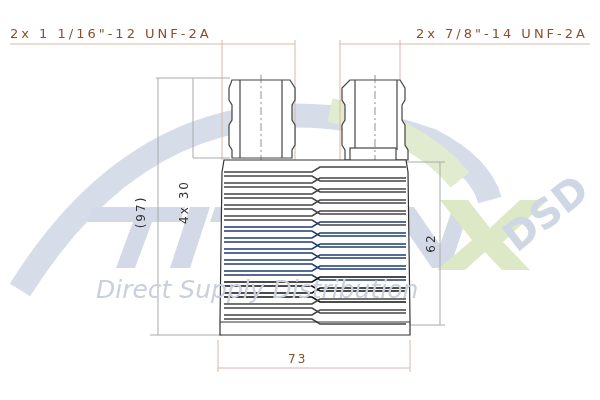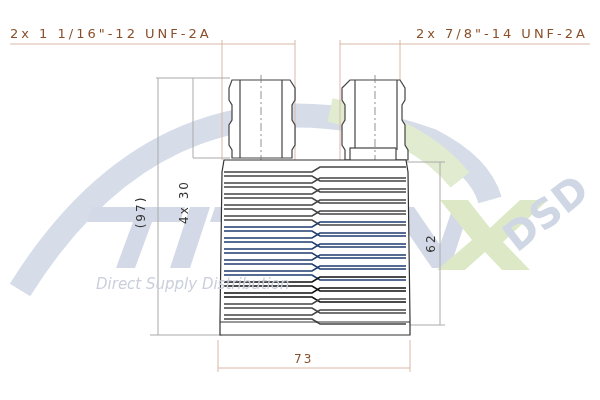--- a/index.html
+++ b/index.html
@@ -1,21 +1,21 @@
 <!DOCTYPE html>
 <html><head>
 <meta charset="utf-8">
 <style>
   html, body { margin:0; padding:0; background:#ffffff; }
   body { width:600px; height:400px; position:relative; overflow:hidden; font-family:"DejaVu Sans", sans-serif; }
   .lbl { position:absolute; color:#8a4f2a; font-size:13px; letter-spacing:3px; white-space:nowrap; }
   .dim { position:absolute; color:#333; font-size:12px; letter-spacing:2px; white-space:nowrap; }
   .rot { transform-origin:center; transform:rotate(-90deg); }
   svg { position:absolute; left:0; top:0; }
-  .wm-sub { position:absolute; font-style:italic; font-size:15px; color:#c9cfdc; white-space:nowrap; font-family:"DejaVu Sans", sans-serif;text-align:center; }
+  .wm-sub { position:absolute; font-style:italic; font-size:25px; color:#c9cfdc; white-space:nowrap; font-family:"DejaVu Sans", sans-serif;text-align:center; }
 </style>
 </head>
 <body>
 
 <svg width="600" height="400" viewBox="0 0 600 400">
 
   <path d="M20,290 Q170,50 430,140 Q480,165 490,200" fill="none" stroke="#d6dce8" stroke-width="24"></path>
   <path d="M330,110 Q420,130 460,180" fill="none" stroke="#e1ebcf" stroke-width="24"></path>
 
   <g fill="#d3d9e6">
@@ -95,13 +95,13 @@
 
 <div class="wm-sub" style="left:96px; top:275px;">Direct Supply Distribution</div>
 <div style="position:absolute; left:498px; top:190px; transform:rotate(-38deg); font-weight:bold; font-size:40px; color:#cfd6e4; font-family:'DejaVu Sans', sans-serif;">DSD</div>
 
 <div class="lbl" style="left:10px; top:26px;">2x 1 1/16"-12 UNF-2A</div>
 <div class="lbl" style="left:416px; top:26px;">2x 7/8"-14 UNF-2A</div>
 
 <div class="dim rot" style="left:125px; top:205px;">(97)</div>
 <div class="dim rot" style="left:162px; top:195px;">4x 30</div>
 <div class="dim rot" style="left:421px; top:236px;">62</div>
-<div class="dim" style="left:294px; top:352px; color:#8a4f2a;">73</div>
+<div class="dim" style="left:288px; top:352px; color:#8a4f2a;">73</div>
 
 </body></html>

